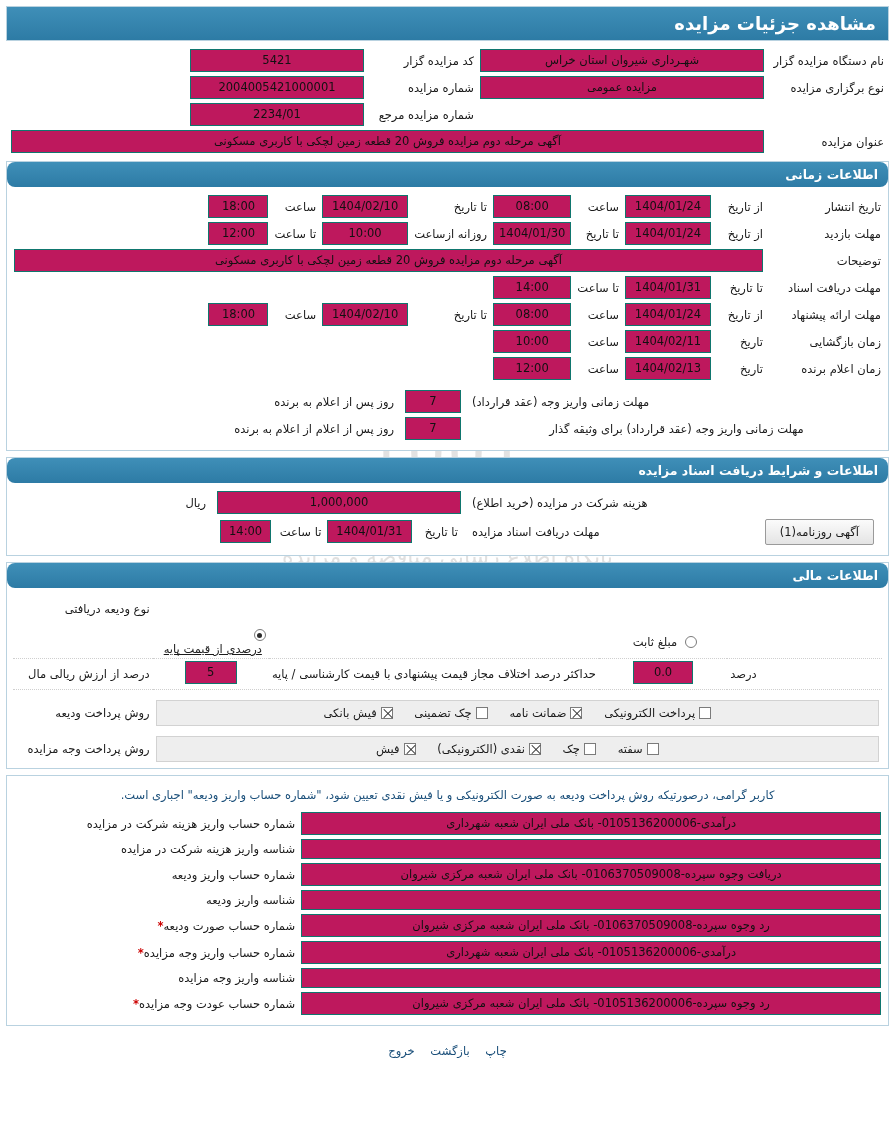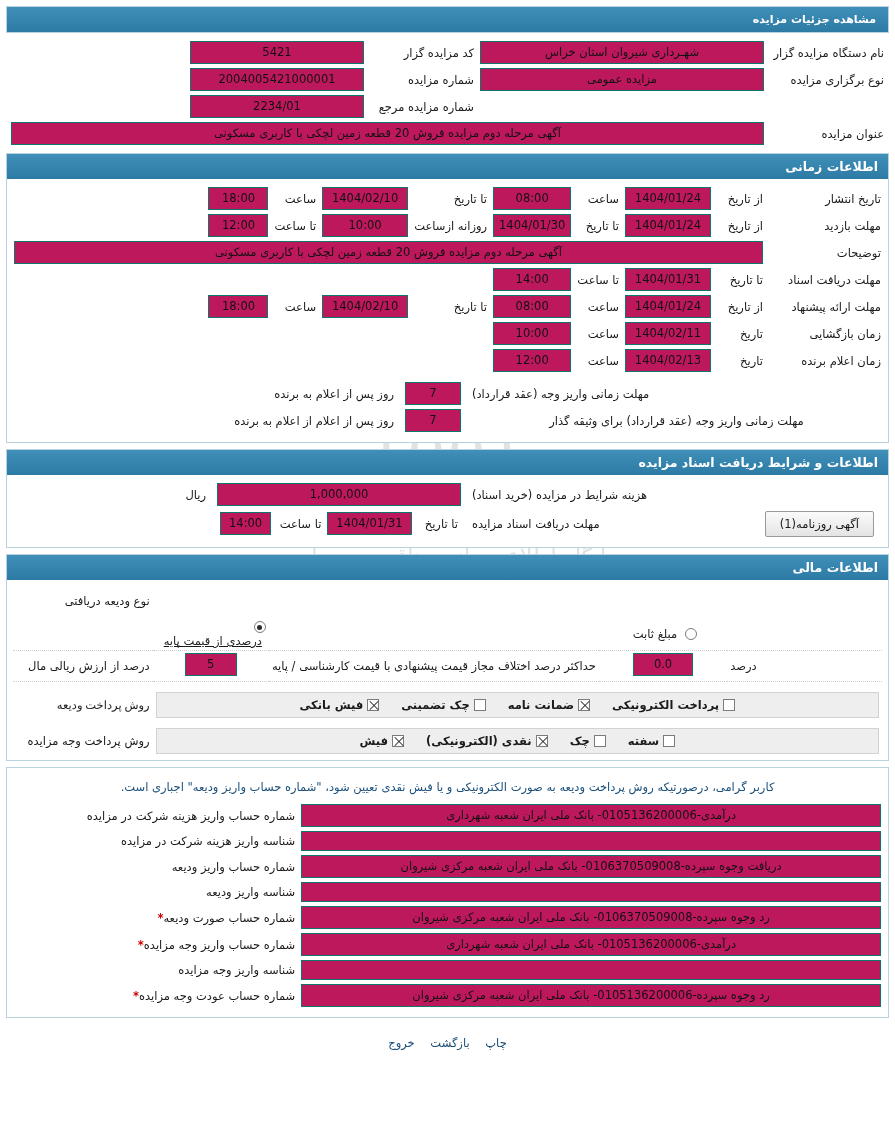--- a/index.html
+++ b/index.html
@@ -58,20 +58,21 @@
     background: transparent;
   }
   .section-header {
     background: linear-gradient(to bottom, #3f8fb8 0%, #2d7ba5 100%);
     background-color: #2f7fa8;
     color: #ffffff;
     font-size: 12.5px;
     font-weight: bold;
     padding: 5px 10px;
     text-align: right;
+    border-radius: 8px;
   }
   .section-body {
     padding: 6px 4px 8px 4px;
     background: #ffffff;
   }
   table.rows { width: 100%; border-collapse: collapse; }
   table.rows td { padding: 2px 3px; vertical-align: middle; font-size: 11.5px; color: #1a1a1a; }
   .lbl { text-align: right; white-space: nowrap; color: #222; font-size: 11.5px; }
   .fld {
     background: #be185d;
@@ -136,21 +137,20 @@
   .cbox.on::before { transform: rotate(45deg); }
   .cbox.on::after { transform: rotate(-45deg); }
 
   .optgroup {
     background: #eeeeee;
     border: 1px solid #d2d2d2;
     padding: 5px 8px;
     font-size: 11.5px;
     text-align: center;
     color: #1a1a1a;
-    font-weight: bold;
   }
   .opt { display: inline-block; margin: 0 9px; white-space: nowrap; }
 
   .accounts-note {
     text-align: center;
     font-size: 11.5px;
     color: #1a4f7a;
     padding: 6px 4px 8px 4px;
   }
   .acct-row td { padding: 3px 4px; }
@@ -163,21 +163,21 @@
   .footer a {
     color: #1a4f7a;
     text-decoration: none;
     margin: 0 6px;
     cursor: pointer;
   }
   .topbar {
     background: linear-gradient(to bottom, #3f8fb8 0%, #2d7ba5 100%);
     background-color: #2f7fa8;
     color: #fff;
-    font-size: 11px;
+    font-size: 18px;
     font-weight: bold;
     padding: 6px 12px;
     text-align: right;
     margin: 6px 6px 6px 6px;
     border: 1px solid #b9d2e0;
   }
   .finbox { padding: 4px 6px; }
   .inline-lbl { font-size: 11.5px; color: #222; padding: 0 4px; white-space: nowrap; }
 </style>
 </head>
@@ -383,21 +383,21 @@
       </div>
     </div>
 
     <div class="section">
       <div class="section-header">اطلاعات و شرایط دریافت اسناد مزایده</div>
       <div class="section-body">
         <table class="rows">
           <tbody>
               <tr>
             <td style="width:205px;"></td>
-            <td class="lbl" style="width:215px; text-align:left; padding-left:8px;">هزینه شرایط در مزایده (خرید اسناد)</td>
+            <td class="lbl" style="width:215px; text-align:left; padding-left:8px;">هزینه شرکت در مزایده (خرید اطلاع)</td>
             <td style="width:250px;">
                   <div class="fld">1,000,000</div>
                 </td>
             <td class="lbl" style="padding-right:8px;">ریال</td>
             <td></td>
           </tr>
           <tr>
             <td style="padding-right:10px;">
               <span class="btn">آگهی روزنامه(1)</span>
             </td>
@@ -461,21 +461,21 @@
           </tr>
           <tr>
             <td colspan="4" style="padding-top:10px;">
               <div class="optgroup">
                 <span class="opt"><span class="cbox"></span><span>پرداخت الکترونیکی</span></span>
                 <span class="opt"><span class="cbox on"></span><span>ضمانت نامه</span></span>
                 <span class="opt"><span class="cbox"></span><span>چک تضمینی</span></span>
                 <span class="opt"><span class="cbox on"></span><span>فیش بانکی</span></span>
               </div>
             </td>
-            <td class="lbl" style="vertical-align:middle; padding-top:10px;font-family:Liberation Serif, serif;">روش پرداخت ودیعه</td>
+            <td class="lbl" style="vertical-align:middle; padding-top:10px;">روش پرداخت ودیعه</td>
           </tr>
           <tr>
             <td colspan="4" style="padding-top:8px;">
               <div class="optgroup">
                 <span class="opt"><span class="cbox"></span><span>سفته</span></span>
                 <span class="opt"><span class="cbox"></span><span>چک</span></span>
                 <span class="opt"><span class="cbox on"></span><span>نقدی (الکترونیکی)</span></span>
                 <span class="opt"><span class="cbox on"></span><span>فیش</span></span>
               </div>
             </td>

